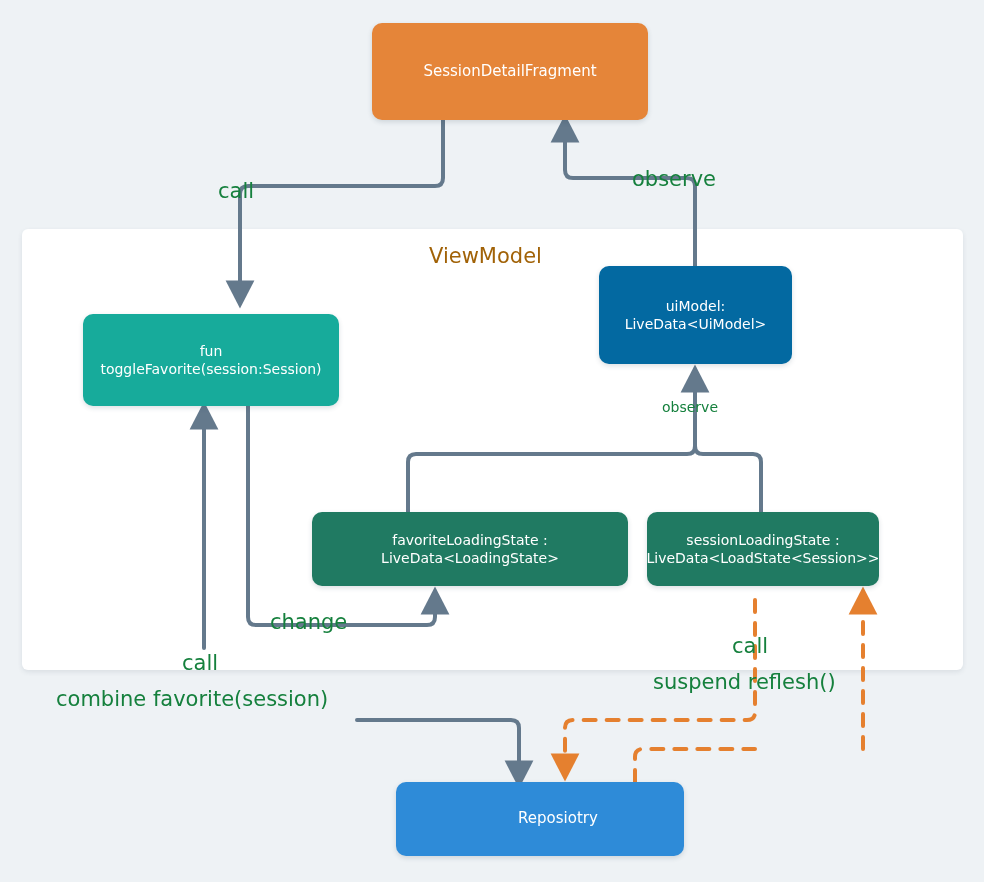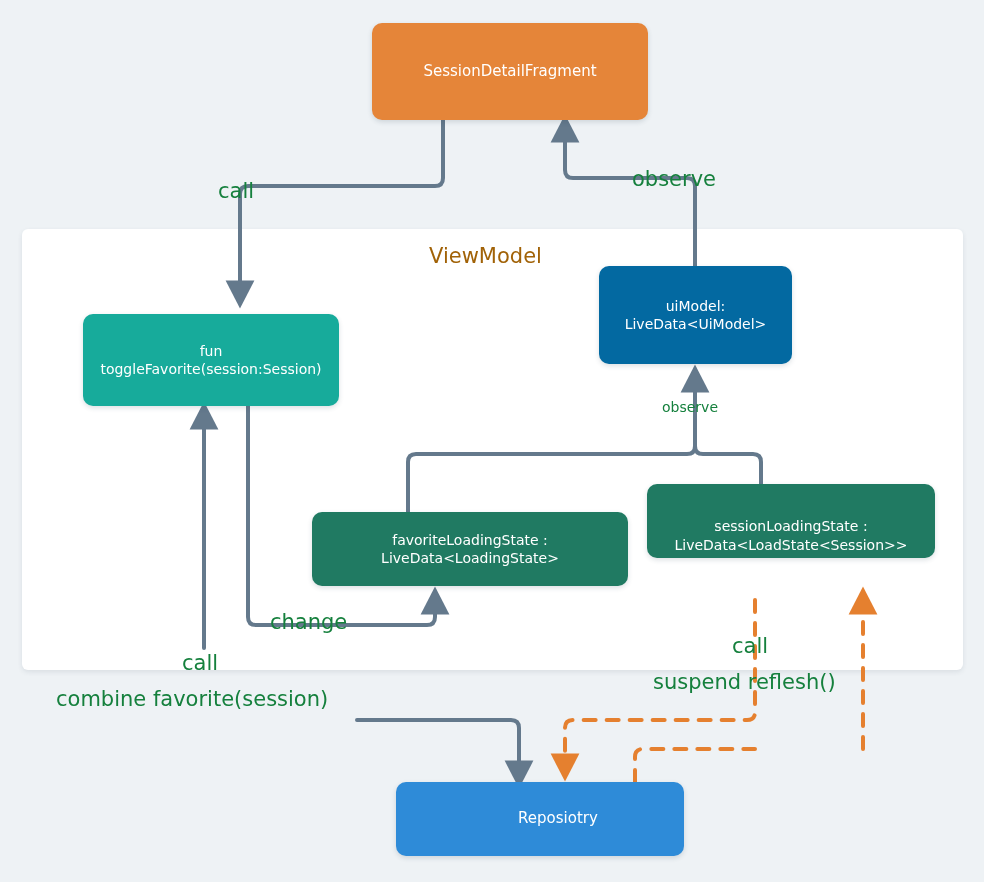--- a/index.html
+++ b/index.html
@@ -106,21 +106,21 @@
   <div class="node" style="left:599px; top:266px; width:193px; height:98px; background:#0369a1; font-size:14px;">
     <span class="node-label">uiModel:
 LiveData&lt;UiModel&gt;</span>
   </div>
 
   <div class="node" style="left:312px; top:512px; width:316px; height:74px; background:#207a62; font-size:14px;">
     <span class="node-label">favoriteLoadingState :
 LiveData&lt;LoadingState&gt;</span>
   </div>
 
-  <div class="node" style="left:647px; top:484px; width:288px; height:74px; background:#207a62; font-size:14px;align-items:flex-end;">
+  <div class="node" style="left:647px; top:512px; width:232px; height:74px; background:#207a62; font-size:14px;">
     <span class="node-label">sessionLoadingState :
 LiveData&lt;LoadState&lt;Session&gt;&gt;</span>
   </div>
 
   <div class="node" style="left:396px; top:782px; width:288px; height:74px; background:#2e8bd8; font-size:15px;padding-left:44px;">
     <span class="node-label">Reposiotry</span>
   </div>
 
   <div class="panel-title" style="left:429px; top:244px; font-size:21px;">ViewModel</div>
 

